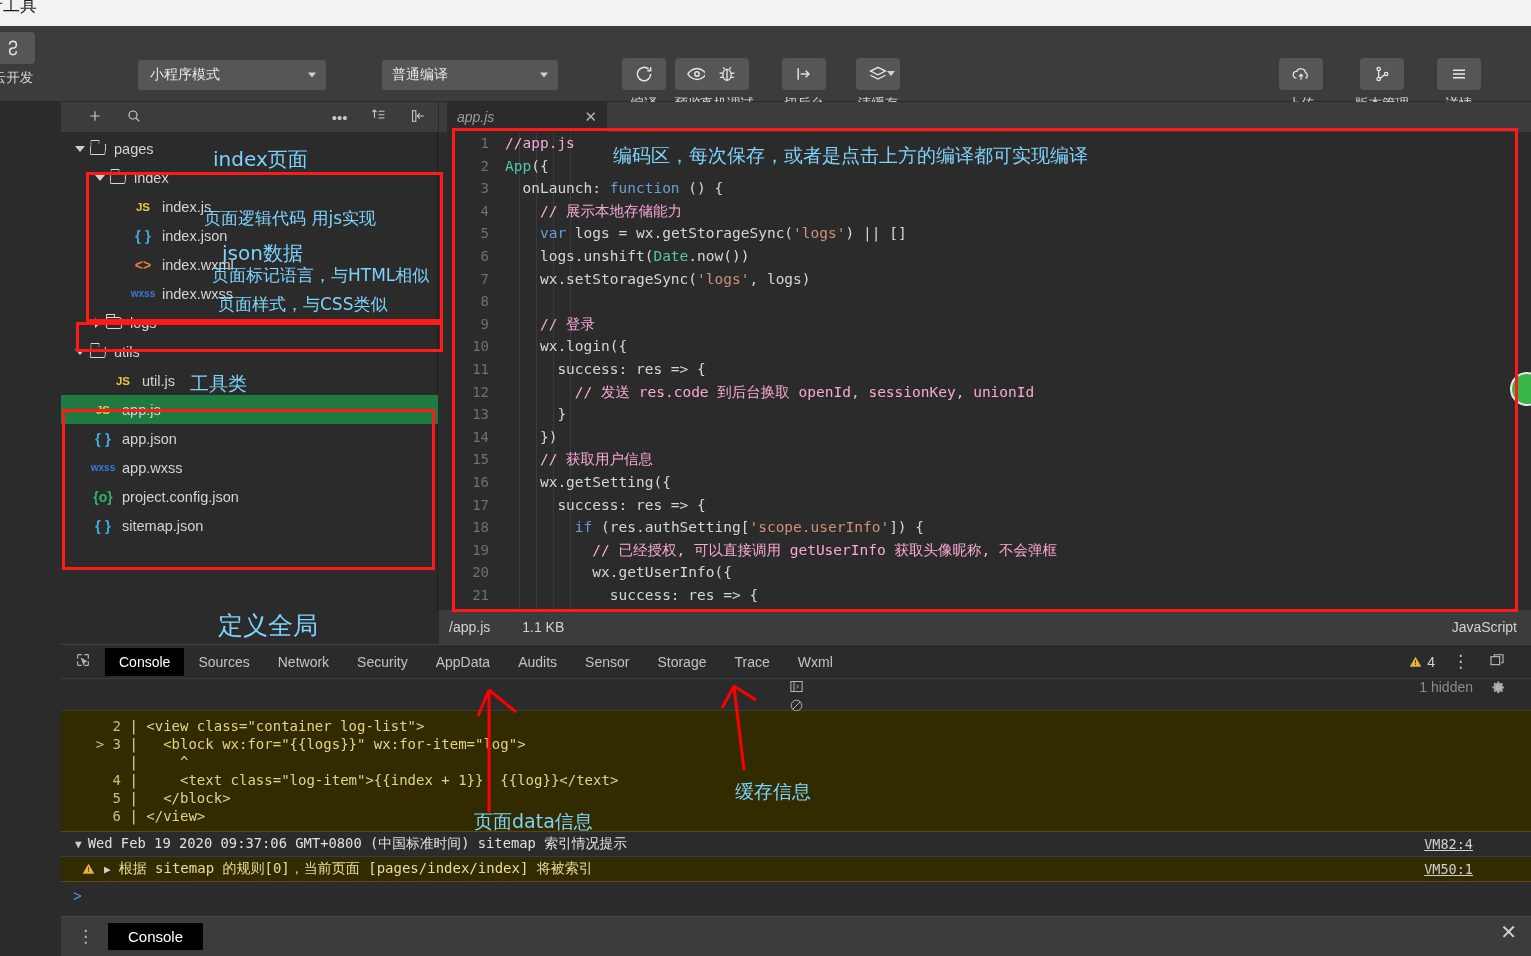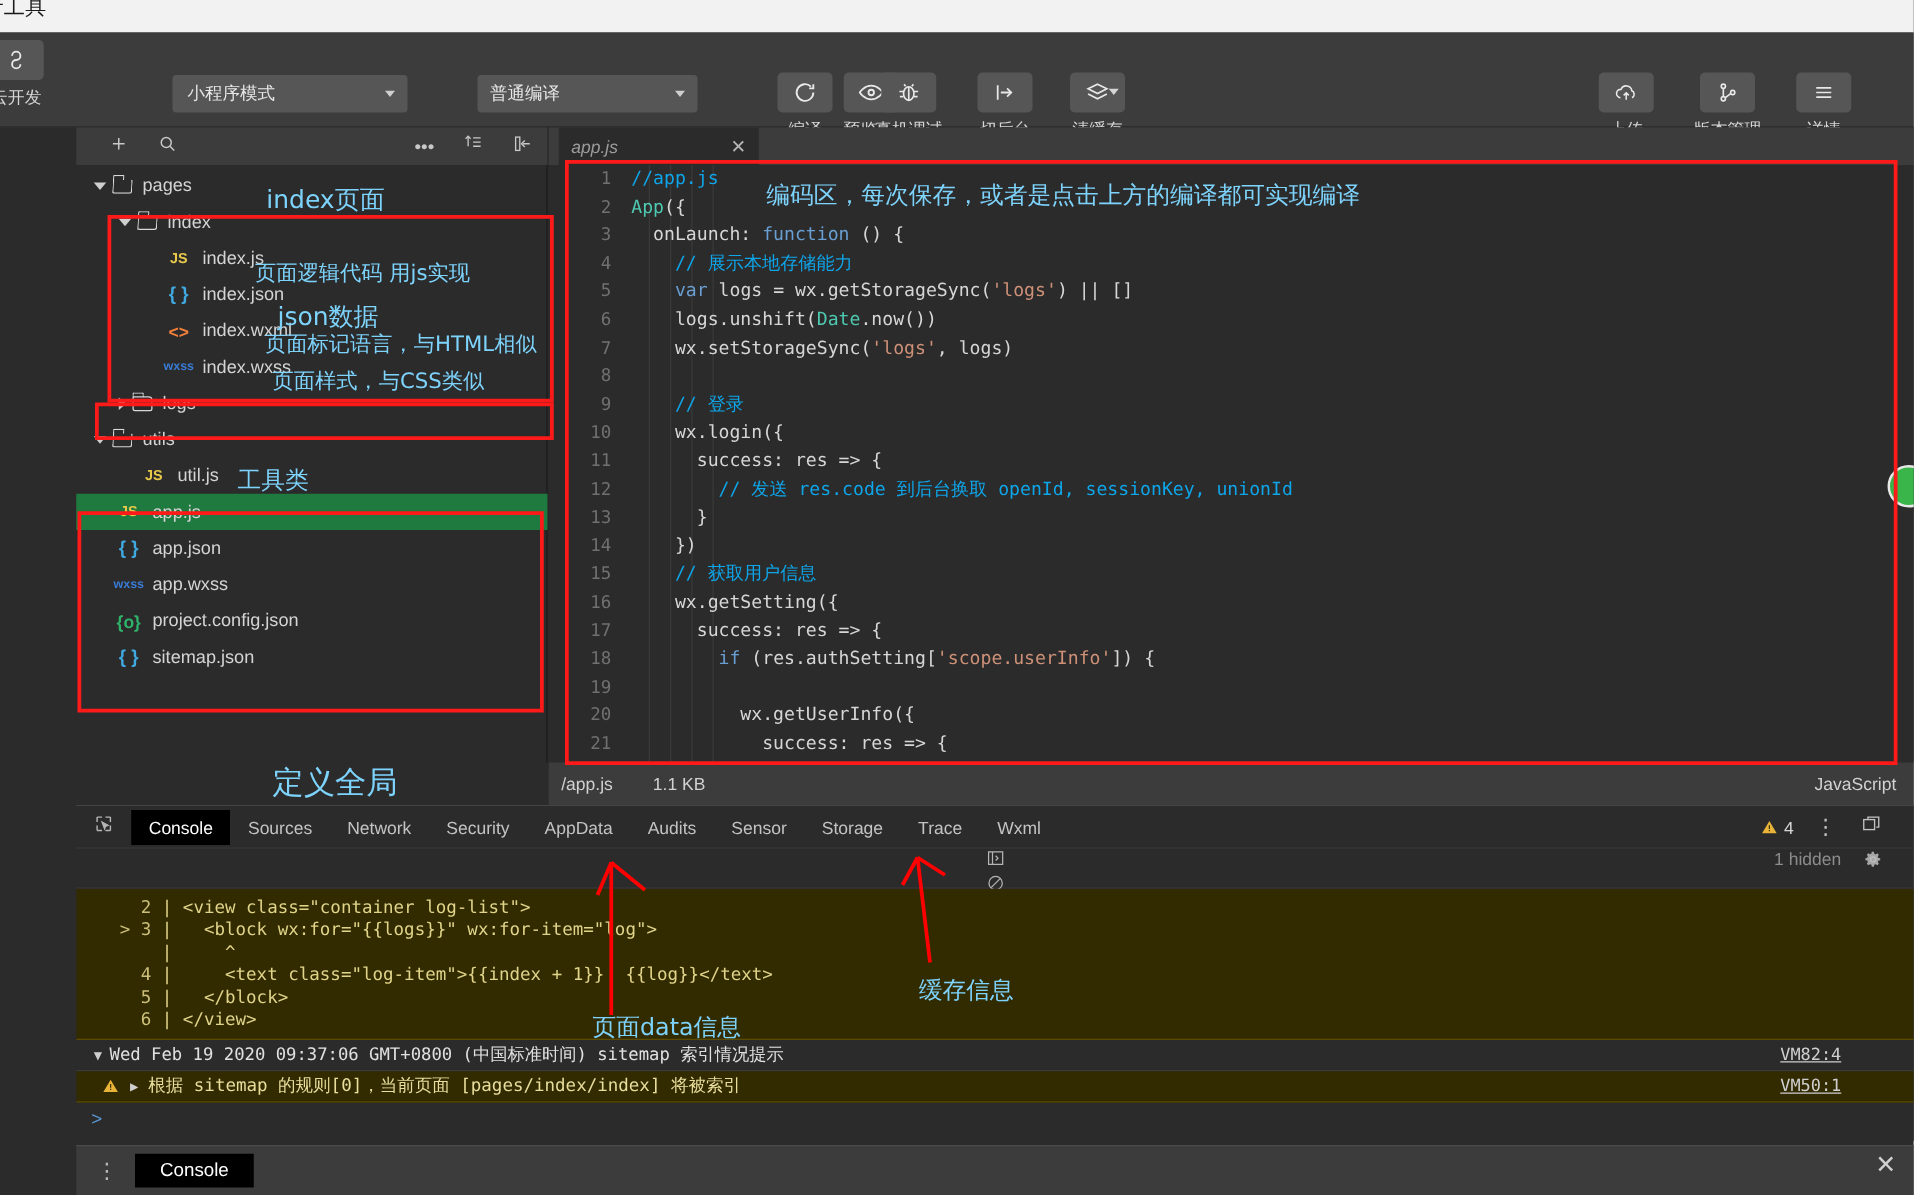--- a/index.html
+++ b/index.html
@@ -157,21 +157,21 @@
   .cl { position: relative; height: 22.6px; white-space: pre; }
   .ln {
     position: absolute; left: 0; top: 0; width: 50px; text-align: right;
     color: #707070; font-size: 14px;
   }
   .ct { position: absolute; left: 66px; top: 0; color: #d6d6d6; }
   .guide {
     position: absolute; top: 0; width: 1px; height: 478px; background: #3a3a3a;
   }
   .kw { color: #6a9fd4; }
-  .cm { color: #0ea5e9; }
+  .cm { color: #f9a8d4; }
   .st { color: #ce9178; }
   .cls { color: #4ec9b0; }
   .statusbar {
     position: absolute; left: 0; top: 508px; width: 1092px; height: 34px;
     background: #3c3c3c; color: #d2d2d2; font-size: 14px;
     display: flex; align-items: center;
   }
 
   
   .devtools {
@@ -513,21 +513,21 @@
         <div class="cl"><span class="ln">9</span><span class="ct">    <span class="cm">// 登录</span></span></div>
         <div class="cl"><span class="ln">10</span><span class="ct">    wx.login({</span></div>
         <div class="cl"><span class="ln">11</span><span class="ct">      success: res =&gt; {</span></div>
         <div class="cl"><span class="ln">12</span><span class="ct">        <span class="cm">// 发送 res.code 到后台换取 openId, sessionKey, unionId</span></span></div>
         <div class="cl"><span class="ln">13</span><span class="ct">      }</span></div>
         <div class="cl"><span class="ln">14</span><span class="ct">    })</span></div>
         <div class="cl"><span class="ln">15</span><span class="ct">    <span class="cm">// 获取用户信息</span></span></div>
         <div class="cl"><span class="ln">16</span><span class="ct">    wx.getSetting({</span></div>
         <div class="cl"><span class="ln">17</span><span class="ct">      success: res =&gt; {</span></div>
         <div class="cl"><span class="ln">18</span><span class="ct">        <span class="kw">if</span> (res.authSetting[<span class="st">'scope.userInfo'</span>]) {</span></div>
-        <div class="cl"><span class="ln">19</span></div>
+        <div class="cl"><span class="ln">19</span><span class="ct">          <span class="cm">// 已经授权, 可以直接调用 getUserInfo 获取头像昵称, 不会弹框</span></span></div>
         <div class="cl"><span class="ln">20</span><span class="ct">          wx.getUserInfo({</span></div>
         <div class="cl"><span class="ln">21</span><span class="ct">            success: res =&gt; {</span></div>
       </div>
     <div class="statusbar">
       <span style="margin-left:10px">/app.js</span>
       <span style="margin-left:32px">1.1 KB</span>
       <span style="position:absolute;right:14px">JavaScript</span>
     </div>
   </div>
 

